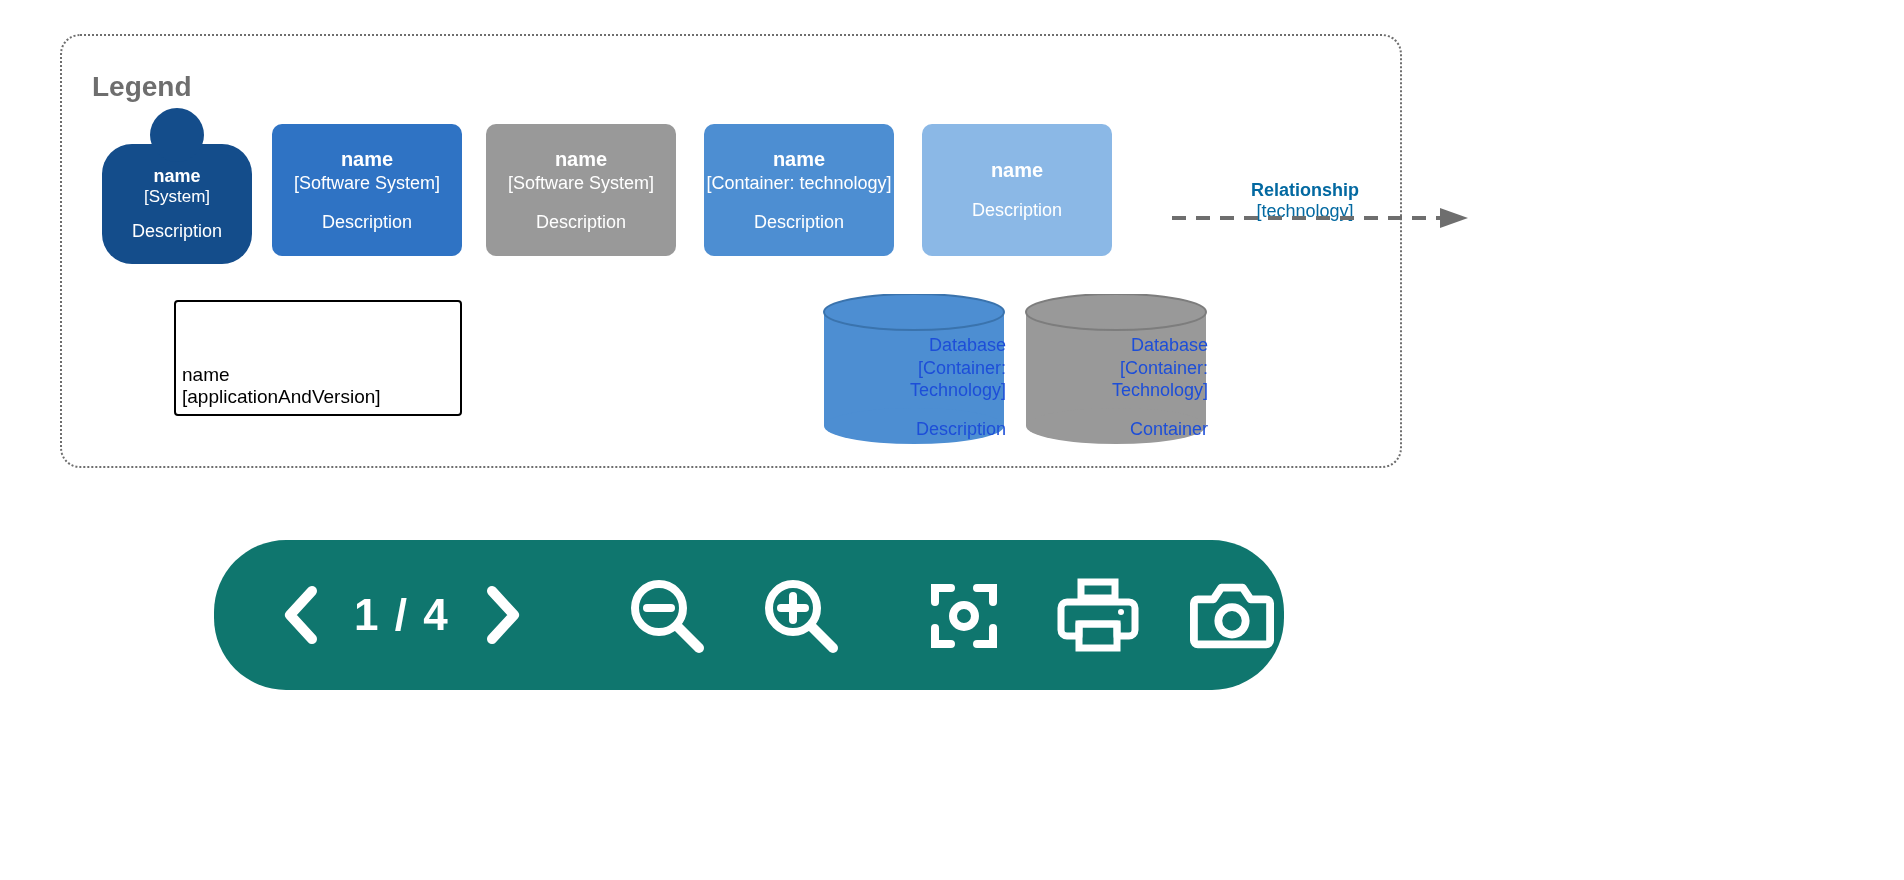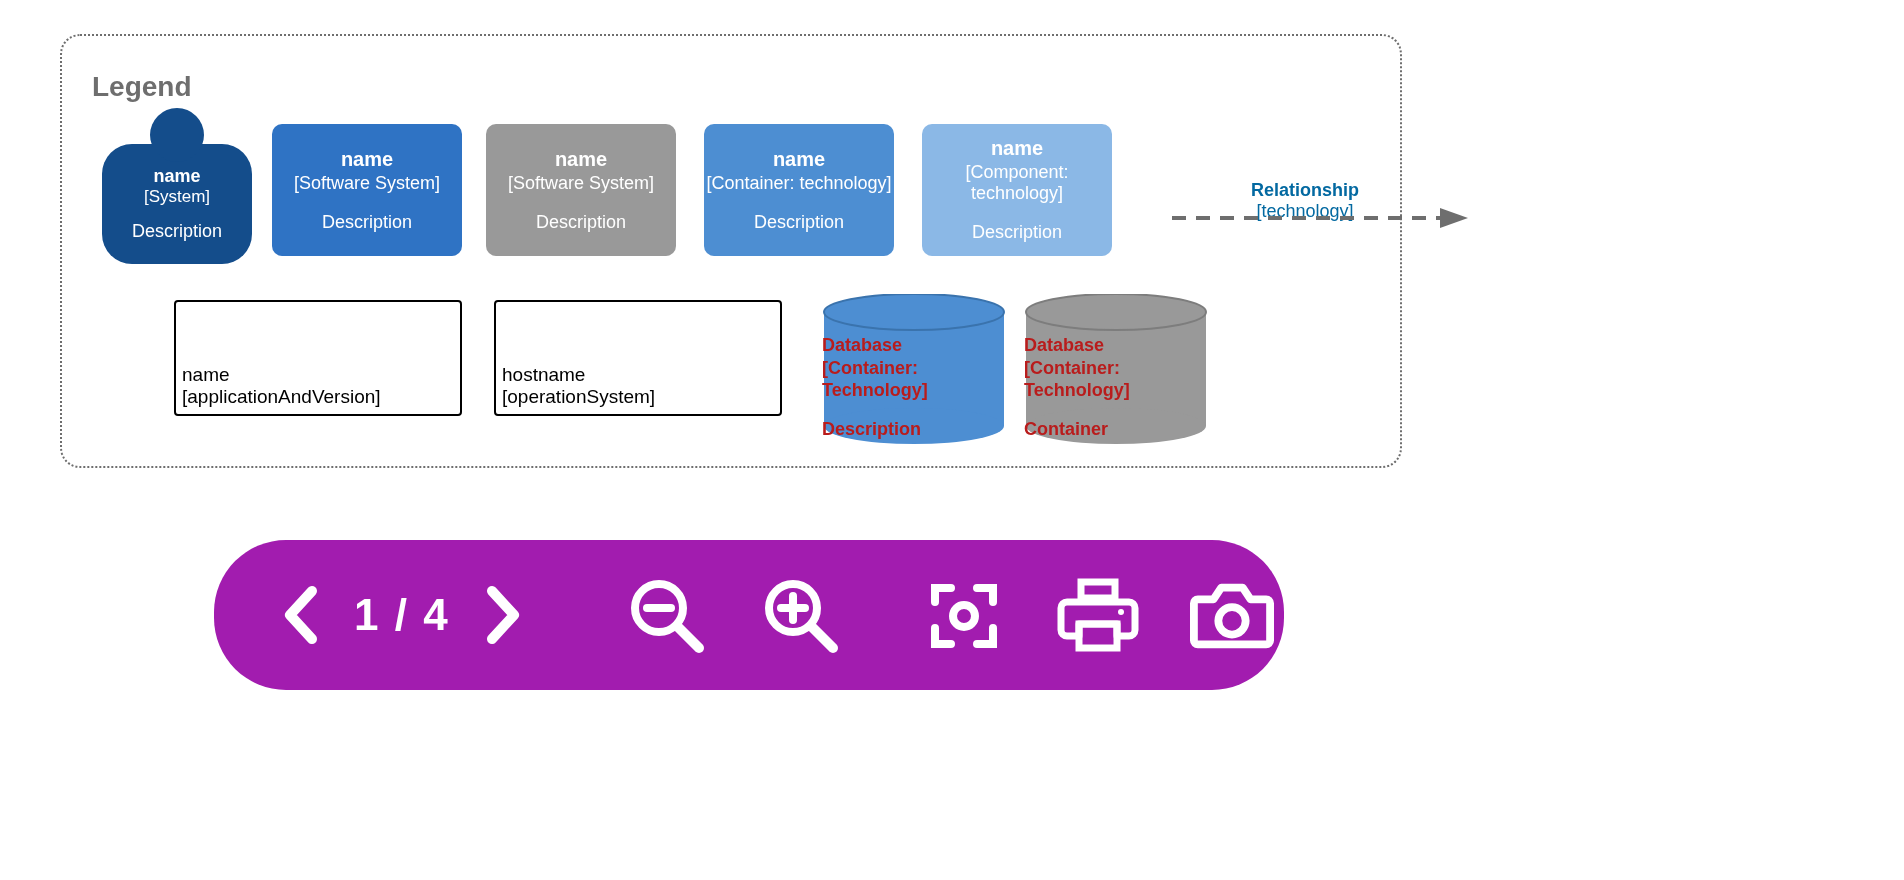--- a/index.html
+++ b/index.html
@@ -119,23 +119,22 @@
     bottom: 6px;
     font-size: 19px;
     color: #000;
     line-height: 1.15;
   }
 
   .db {
     position: absolute;
     width: 184px;
     height: 150px;
-    text-align: left;
-    color: #b91c1c;
-    font-weight: bold;
+    text-align: right;
+    color: #1d4ed8;
   }
   .db .cyl {
     position: absolute;
     inset: 0;
   }
   .db .label {
     position: absolute;
     left: 0; right: 0;
     top: 40px;
     font-size: 18px;
@@ -145,21 +144,21 @@
   .db .label .dbtype {}
   .db .label .dbdesc { margin-top: 16px; }
 
   
   .toolbar {
     position: absolute;
     left: 214px;
     top: 540px;
     width: 1070px;
     height: 150px;
-    background: #a21caf;
+    background: #0f766e;
     border-radius: 72px;
     display: flex;
     align-items: center;
     color: #fff;
   }
   .toolbar .group {
     display: flex;
     align-items: center;
   }
   .toolbar .btn {
@@ -210,21 +209,20 @@
     </div>
 
     <div class="rect ct-blue" style="left:642px; top:88px;">
       <div class="rname">name</div>
       <div class="rtype">[Container: technology]</div>
       <div class="rdesc">Description</div>
     </div>
 
     <div class="rect cmp-blue" style="left:860px; top:88px;">
       <div class="rname">name</div>
-      <div class="rtype">[Component: technology]</div>
       <div class="rdesc">Description</div>
     </div>
 
     <div class="arrow">
       <div class="rel-text">
         <span class="rname">Relationship</span><br>
         <span>[technology]</span>
       </div>
       <svg width="296" height="24">
         <line x1="0" y1="10" x2="268" y2="10" stroke="#6e6e6e" stroke-width="4" stroke-dasharray="14 10"></line>
@@ -232,26 +230,20 @@
       </svg>
     </div>
 
     <div class="rect-outline" style="left:112px; top:264px;">
       <div class="bottom-text">
         <span>name</span><br>
         <span>[applicationAndVersion]</span>
       </div>
     </div>
 
-    <div class="rect-outline" style="left:432px; top:264px;">
-      <div class="bottom-text">
-        <span>hostname</span><br>
-        <span>[operationSystem]</span>
-      </div>
-    </div>
 
     <div class="db" style="left:760px; top:258px;">
       <svg class="cyl" width="184" height="150">
         <ellipse cx="92" cy="18" rx="90" ry="18" fill="#4d8ed2"></ellipse>
         <rect x="2" y="18" width="180" height="114" fill="#4d8ed2"></rect>
         <ellipse cx="92" cy="132" rx="90" ry="18" fill="#4d8ed2"></ellipse>
         <ellipse cx="92" cy="18" rx="90" ry="18" fill="none" stroke="#3a73ad" stroke-width="2"></ellipse>
       </svg>
       <div class="label">
         <div class="dbname">Database</div>

